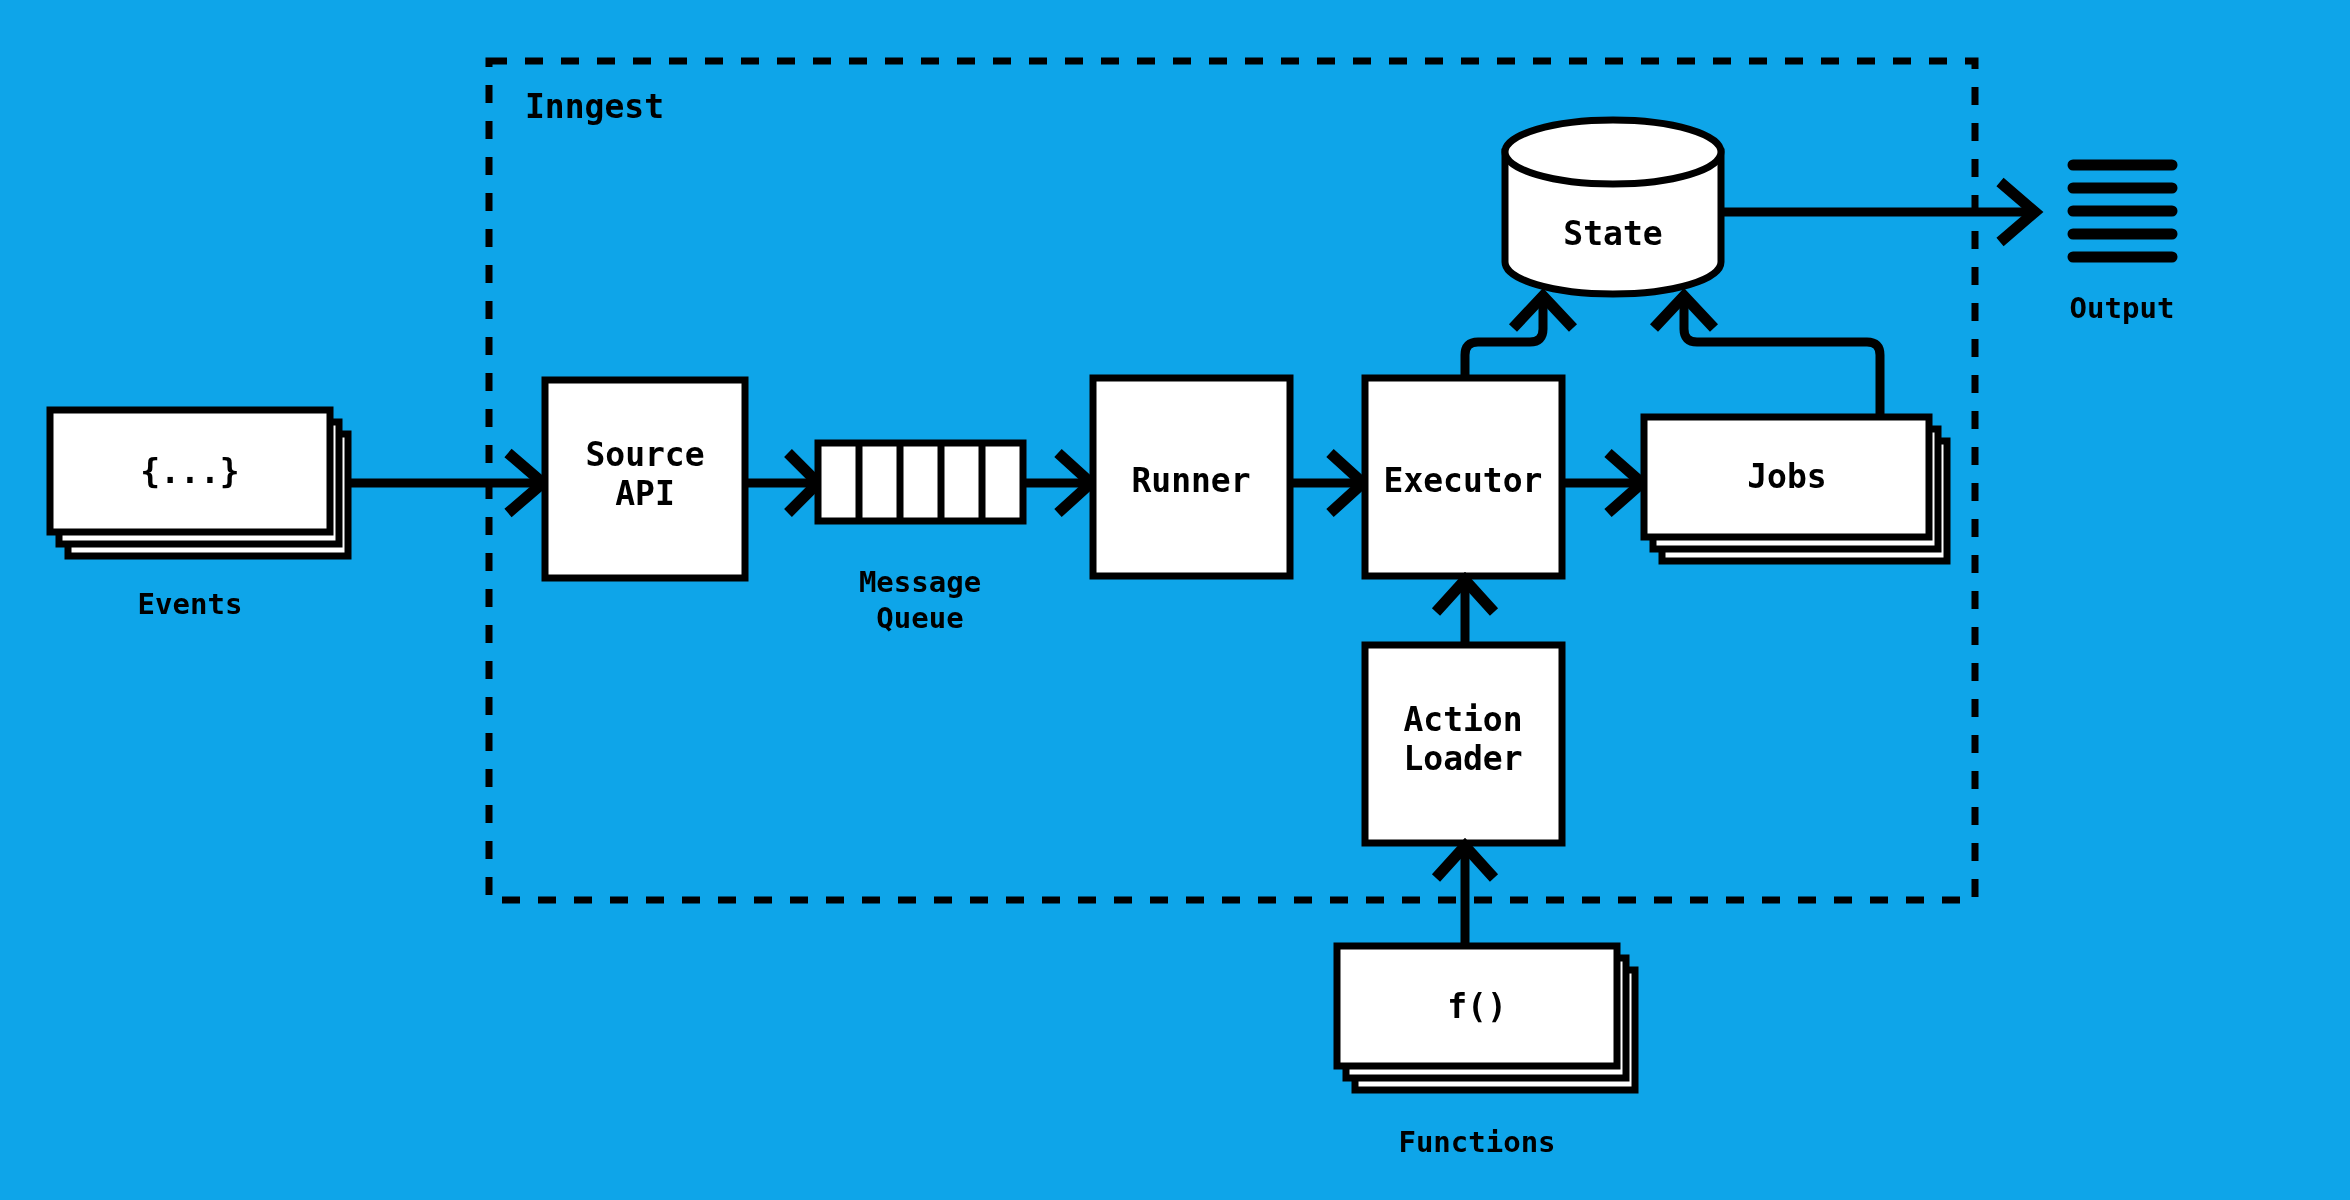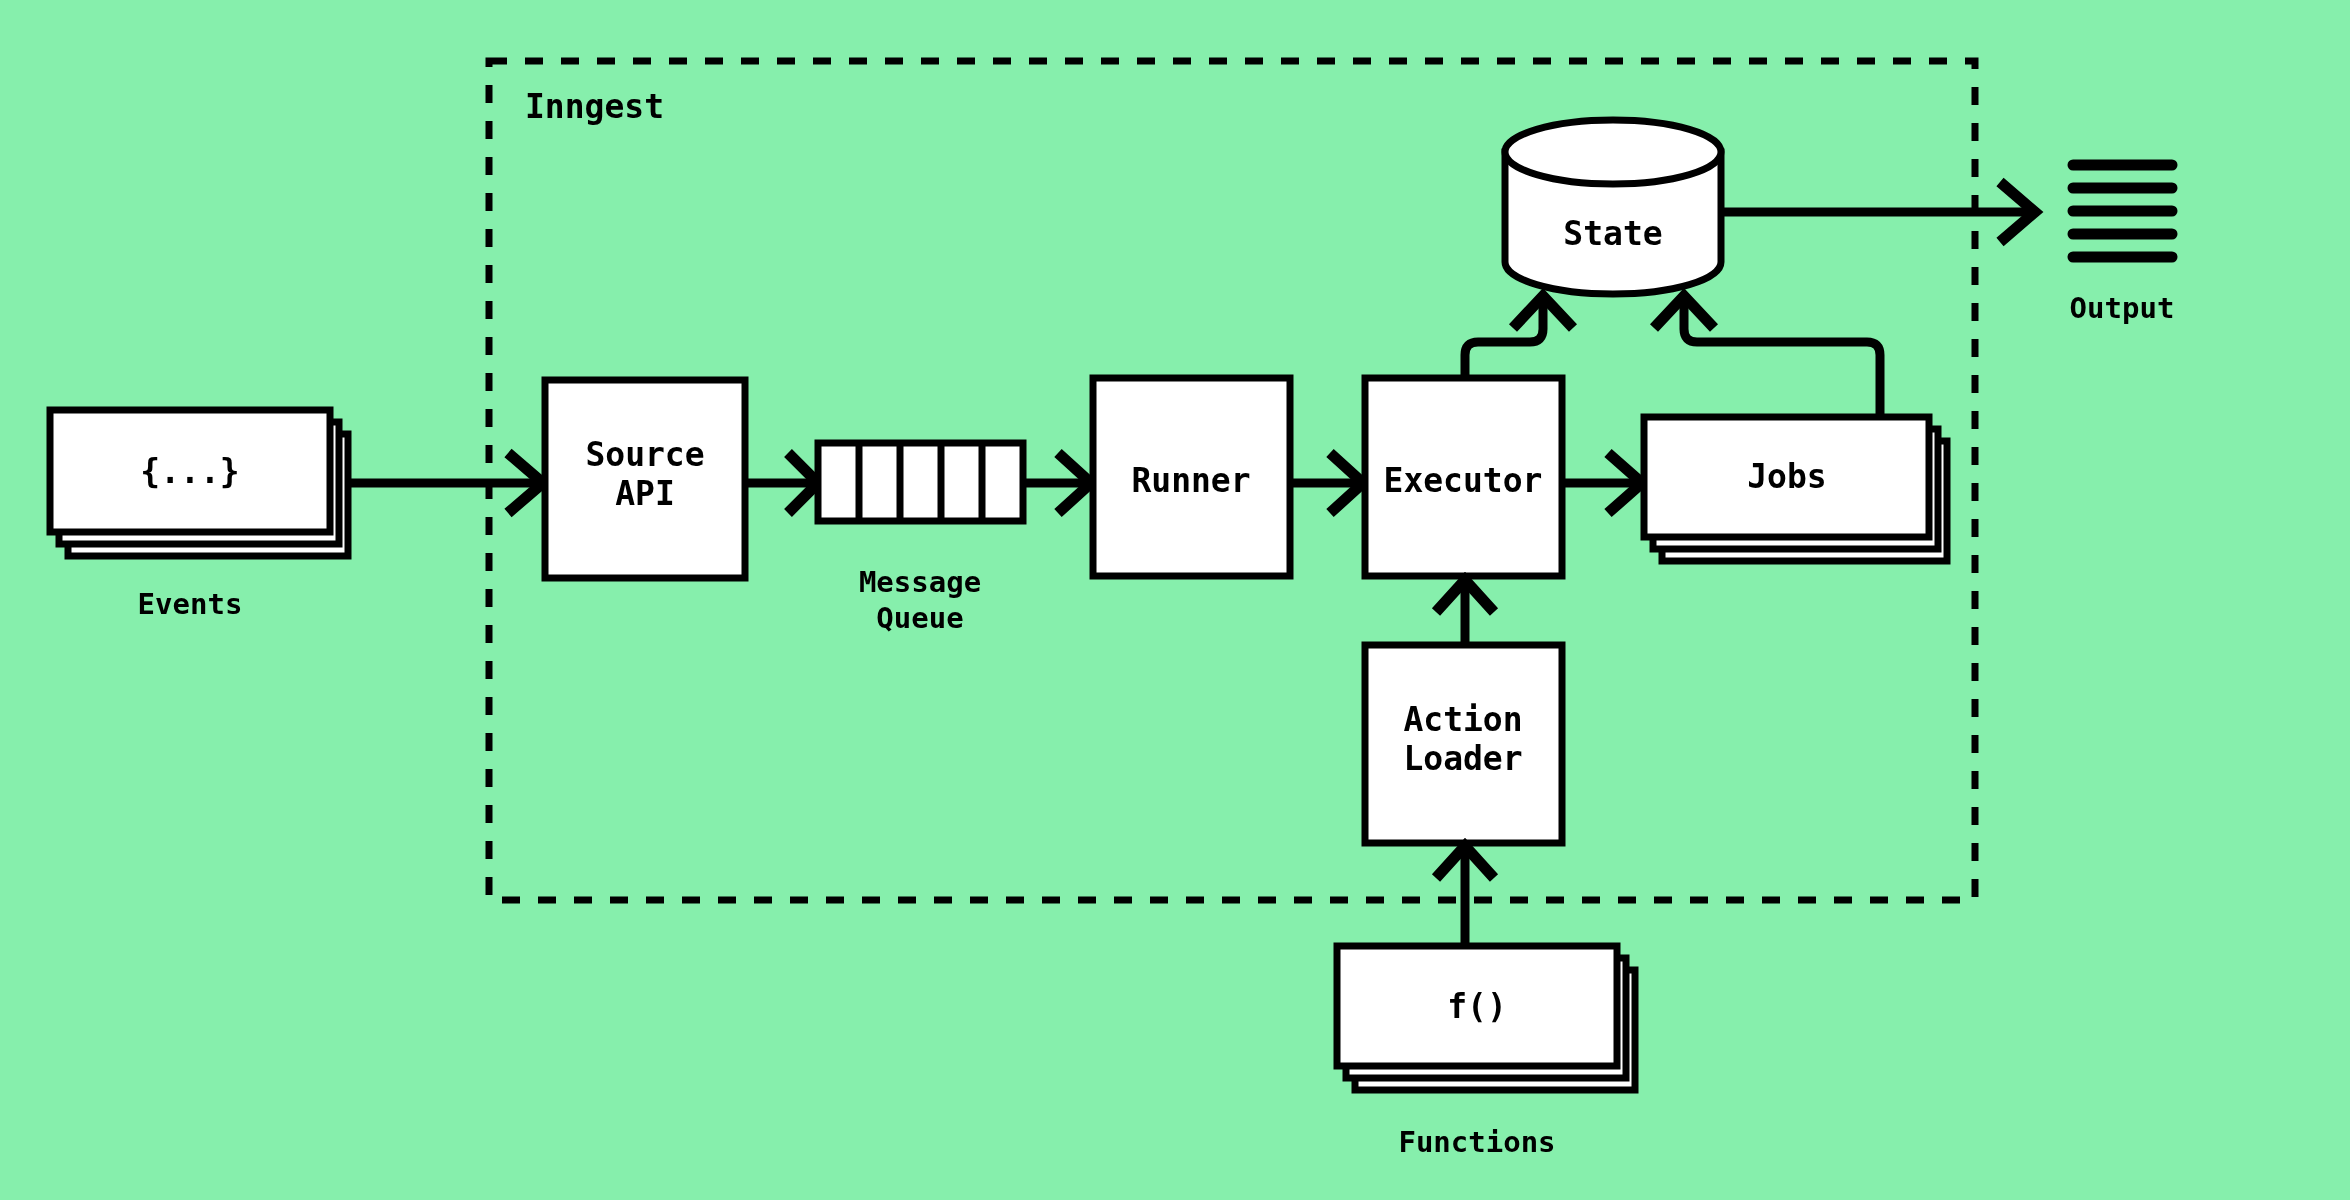--- a/index.html
+++ b/index.html
@@ -11,21 +11,21 @@
   body {
     width: 2350px;
     height: 1200px;
     font-family: "DejaVu Sans Mono", "Liberation Mono", monospace;
     overflow: hidden;
   }
   #diagram-root {
     position: relative;
     width: 2350px;
     height: 1200px;
-    background: #86efac;
+    background: #0ea5e9;
   }
   svg.diagram {
     display: block;
     width: 2350px;
     height: 1200px;
     shape-rendering: geometricPrecision;
   }
   .stroke {
     fill: none;
     stroke: #000000;

